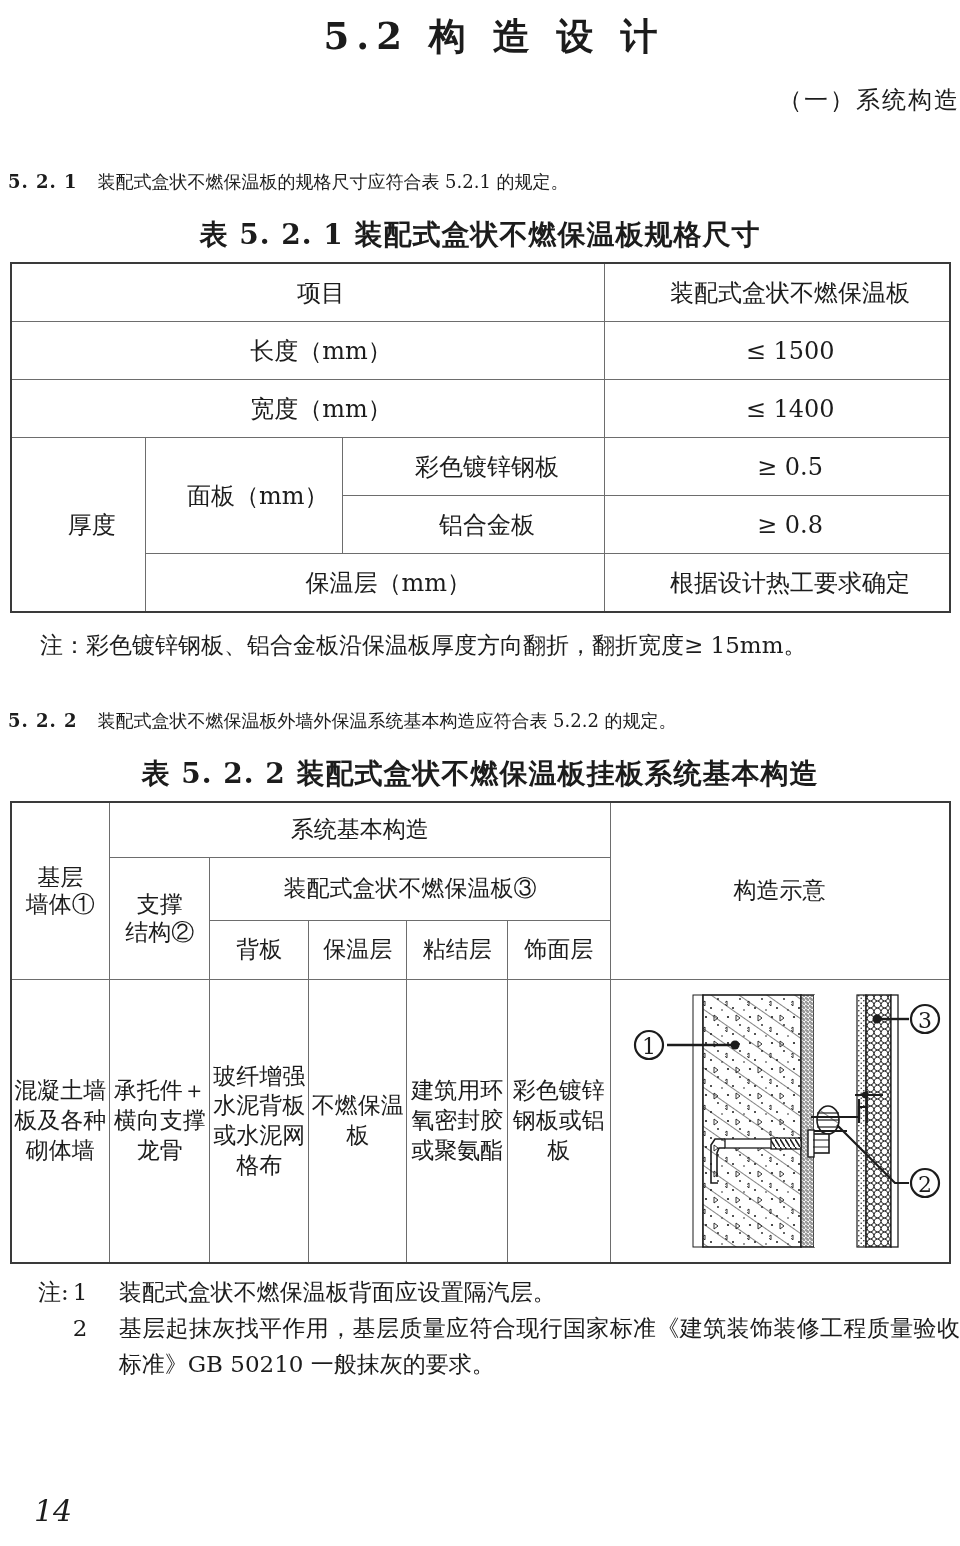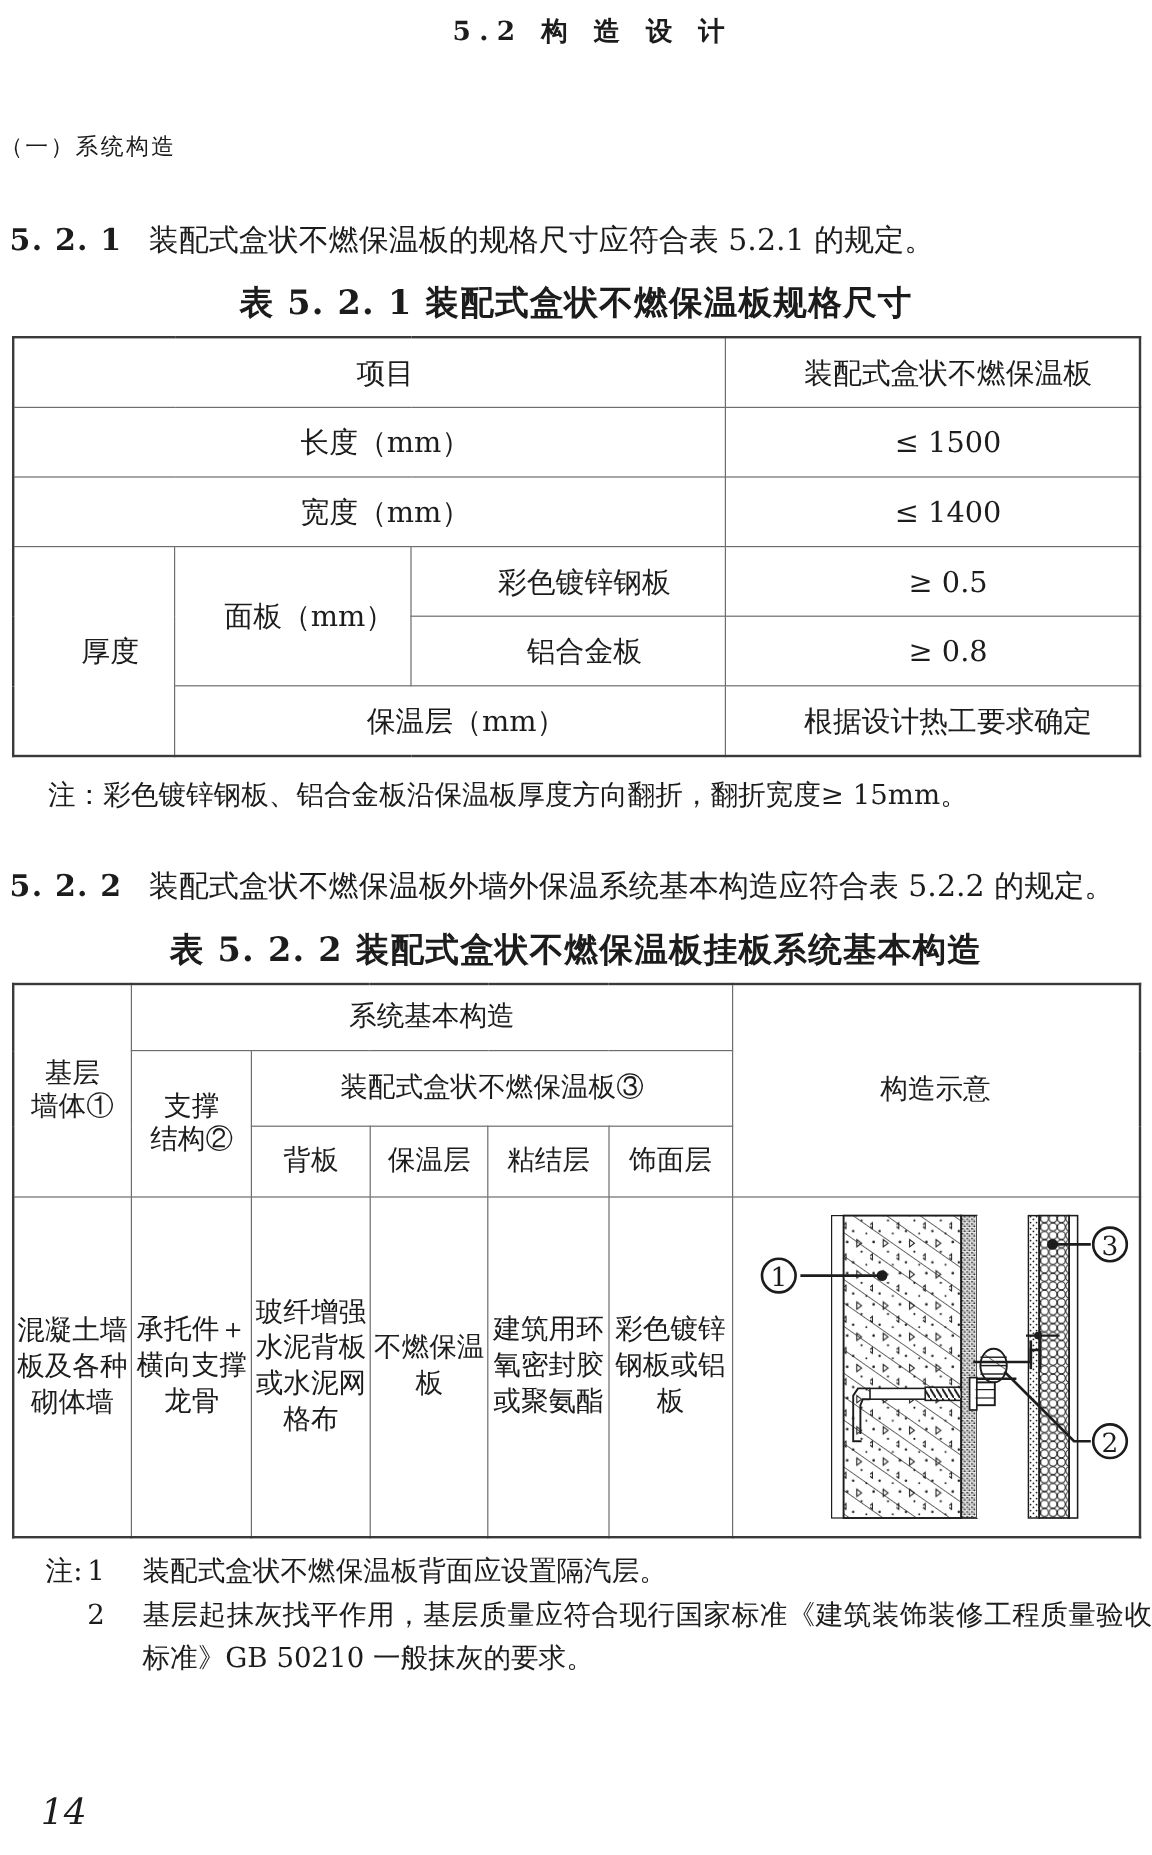--- a/index.html
+++ b/index.html
@@ -10,37 +10,37 @@
     color:#1c1c1c;
     position:relative;
     overflow:hidden;
   }
   .page{position:relative;width:960px;height:1546px;}
 
   
   .h-section{
     text-align:center;
     font-weight:bold;
-    font-size:22px;
+    font-size:37px;
     letter-spacing:7px;
     padding-top:12px;
     line-height:1.3;
     padding-left:28px;
   }
   .h-sub{
-    text-align:left;
-    font-size:19px;
+    text-align:right;
+    font-size:24px;
     letter-spacing:2px;
-    margin-top:69px;
+    margin-top:25px;
     line-height:1.3;
   }
 
   
   .clause{
-    font-size:25px;
+    font-size:18px;
     line-height:40px;
     margin:0 10px 0 8px;
     text-align:justify;
   }
   .clause .num{font-weight:bold;letter-spacing:1px;}
   .p-522{margin-top:38px;}
 
   .tbl-caption{
     text-align:center;
     font-size:28px;

